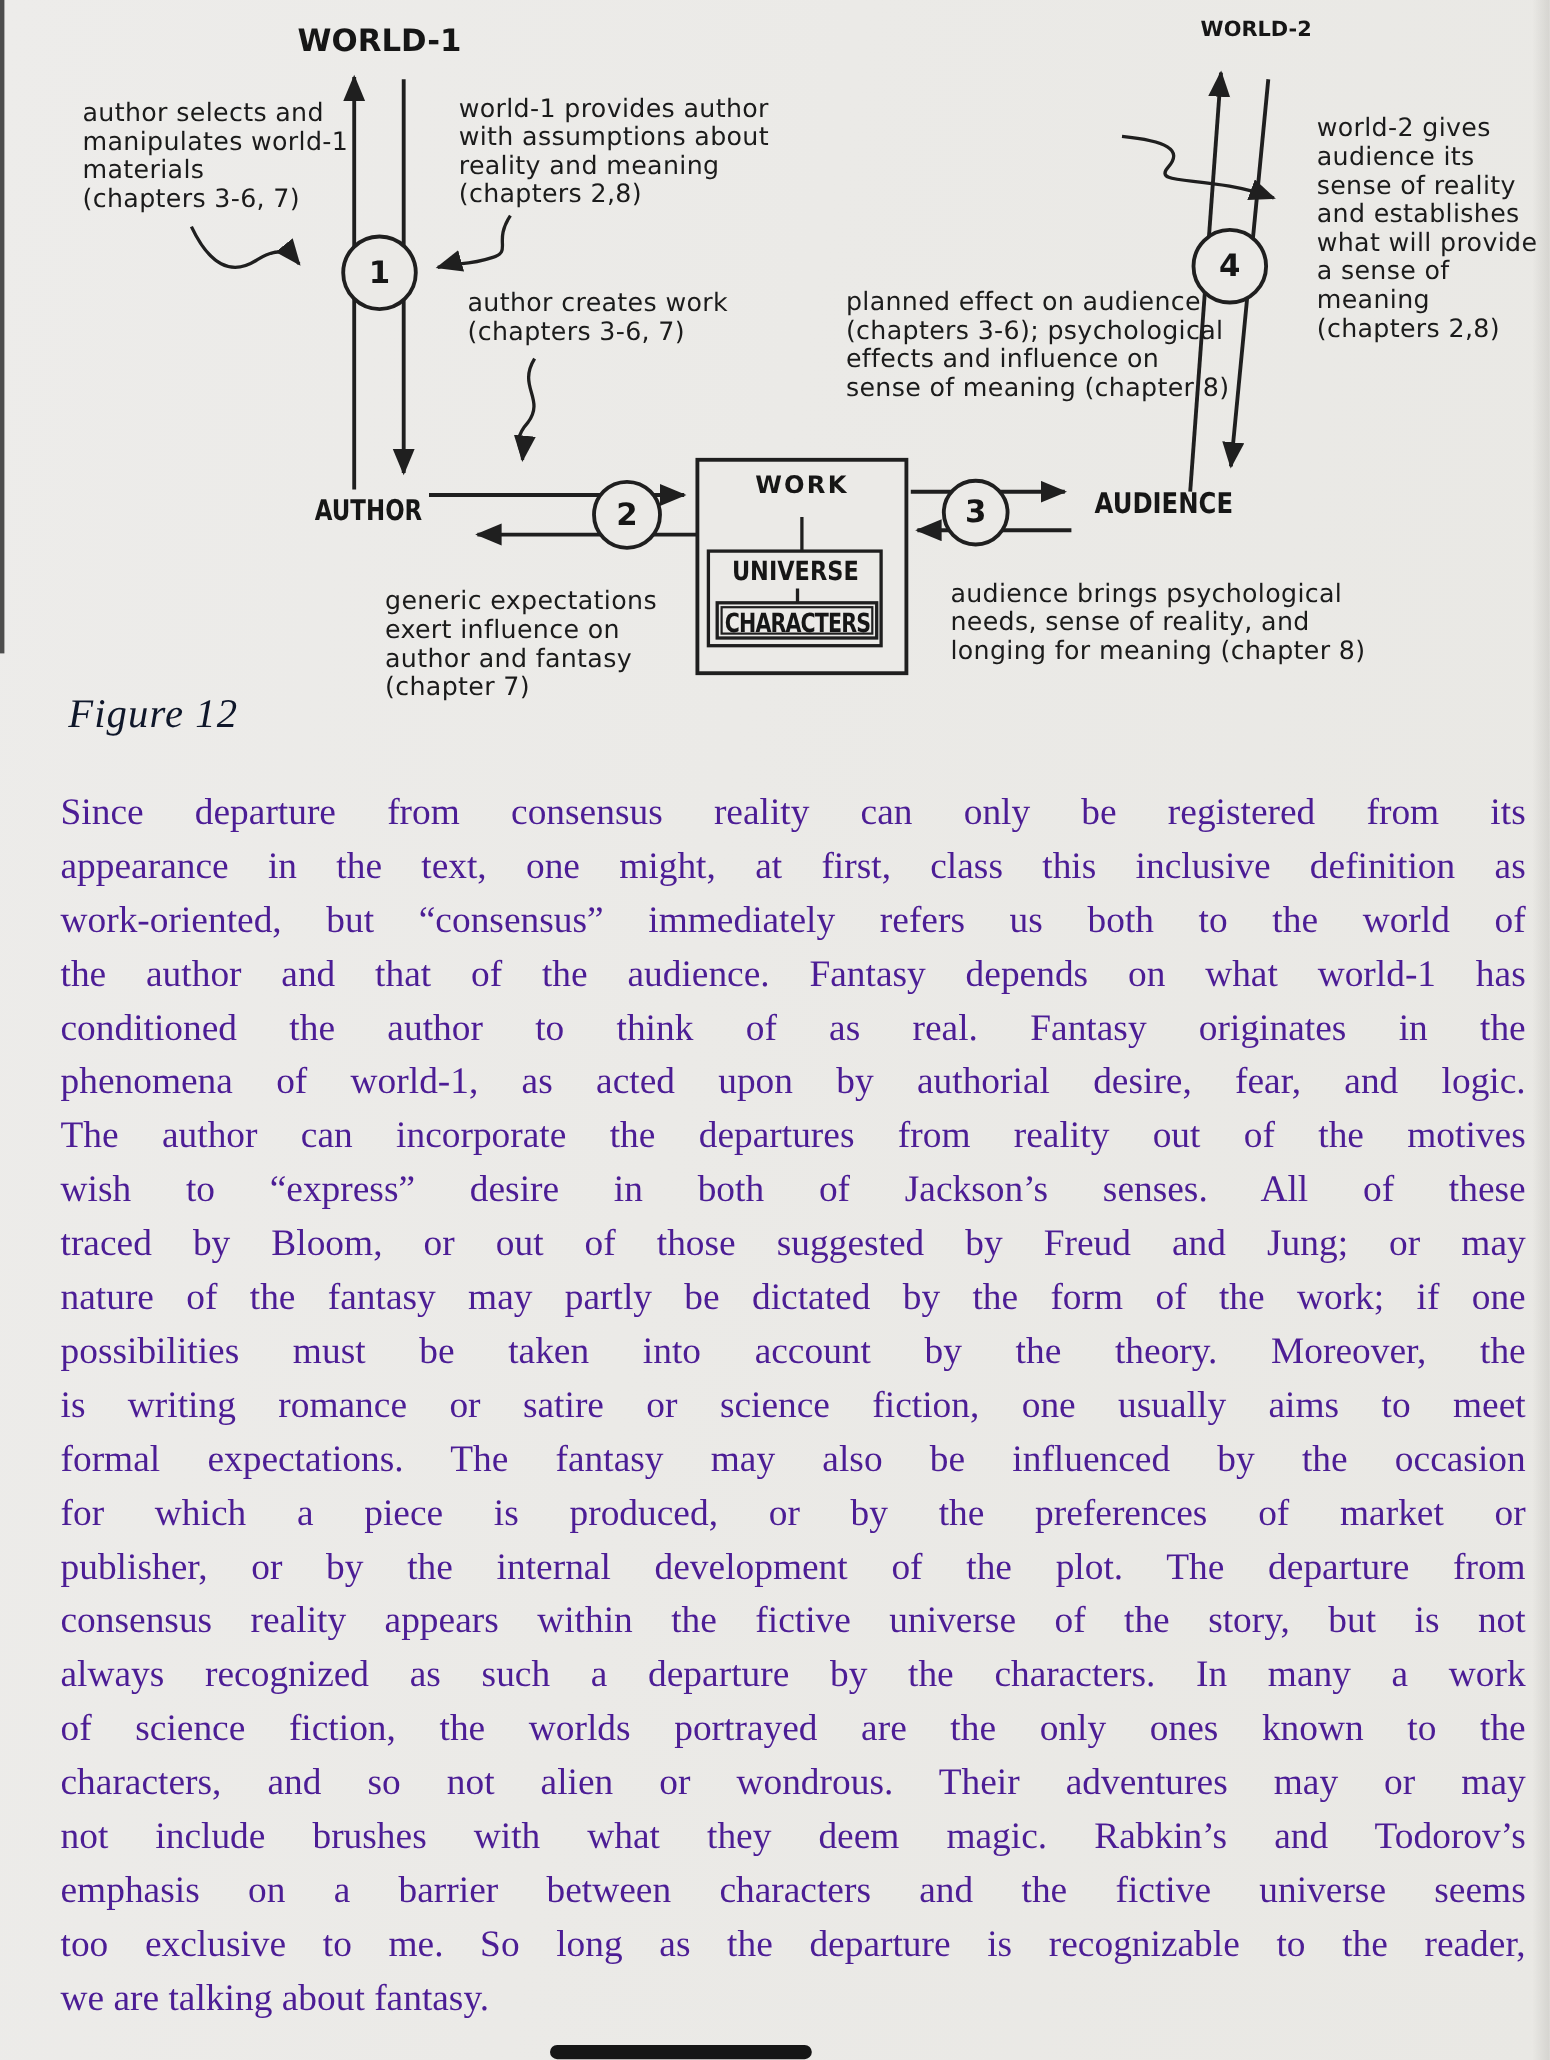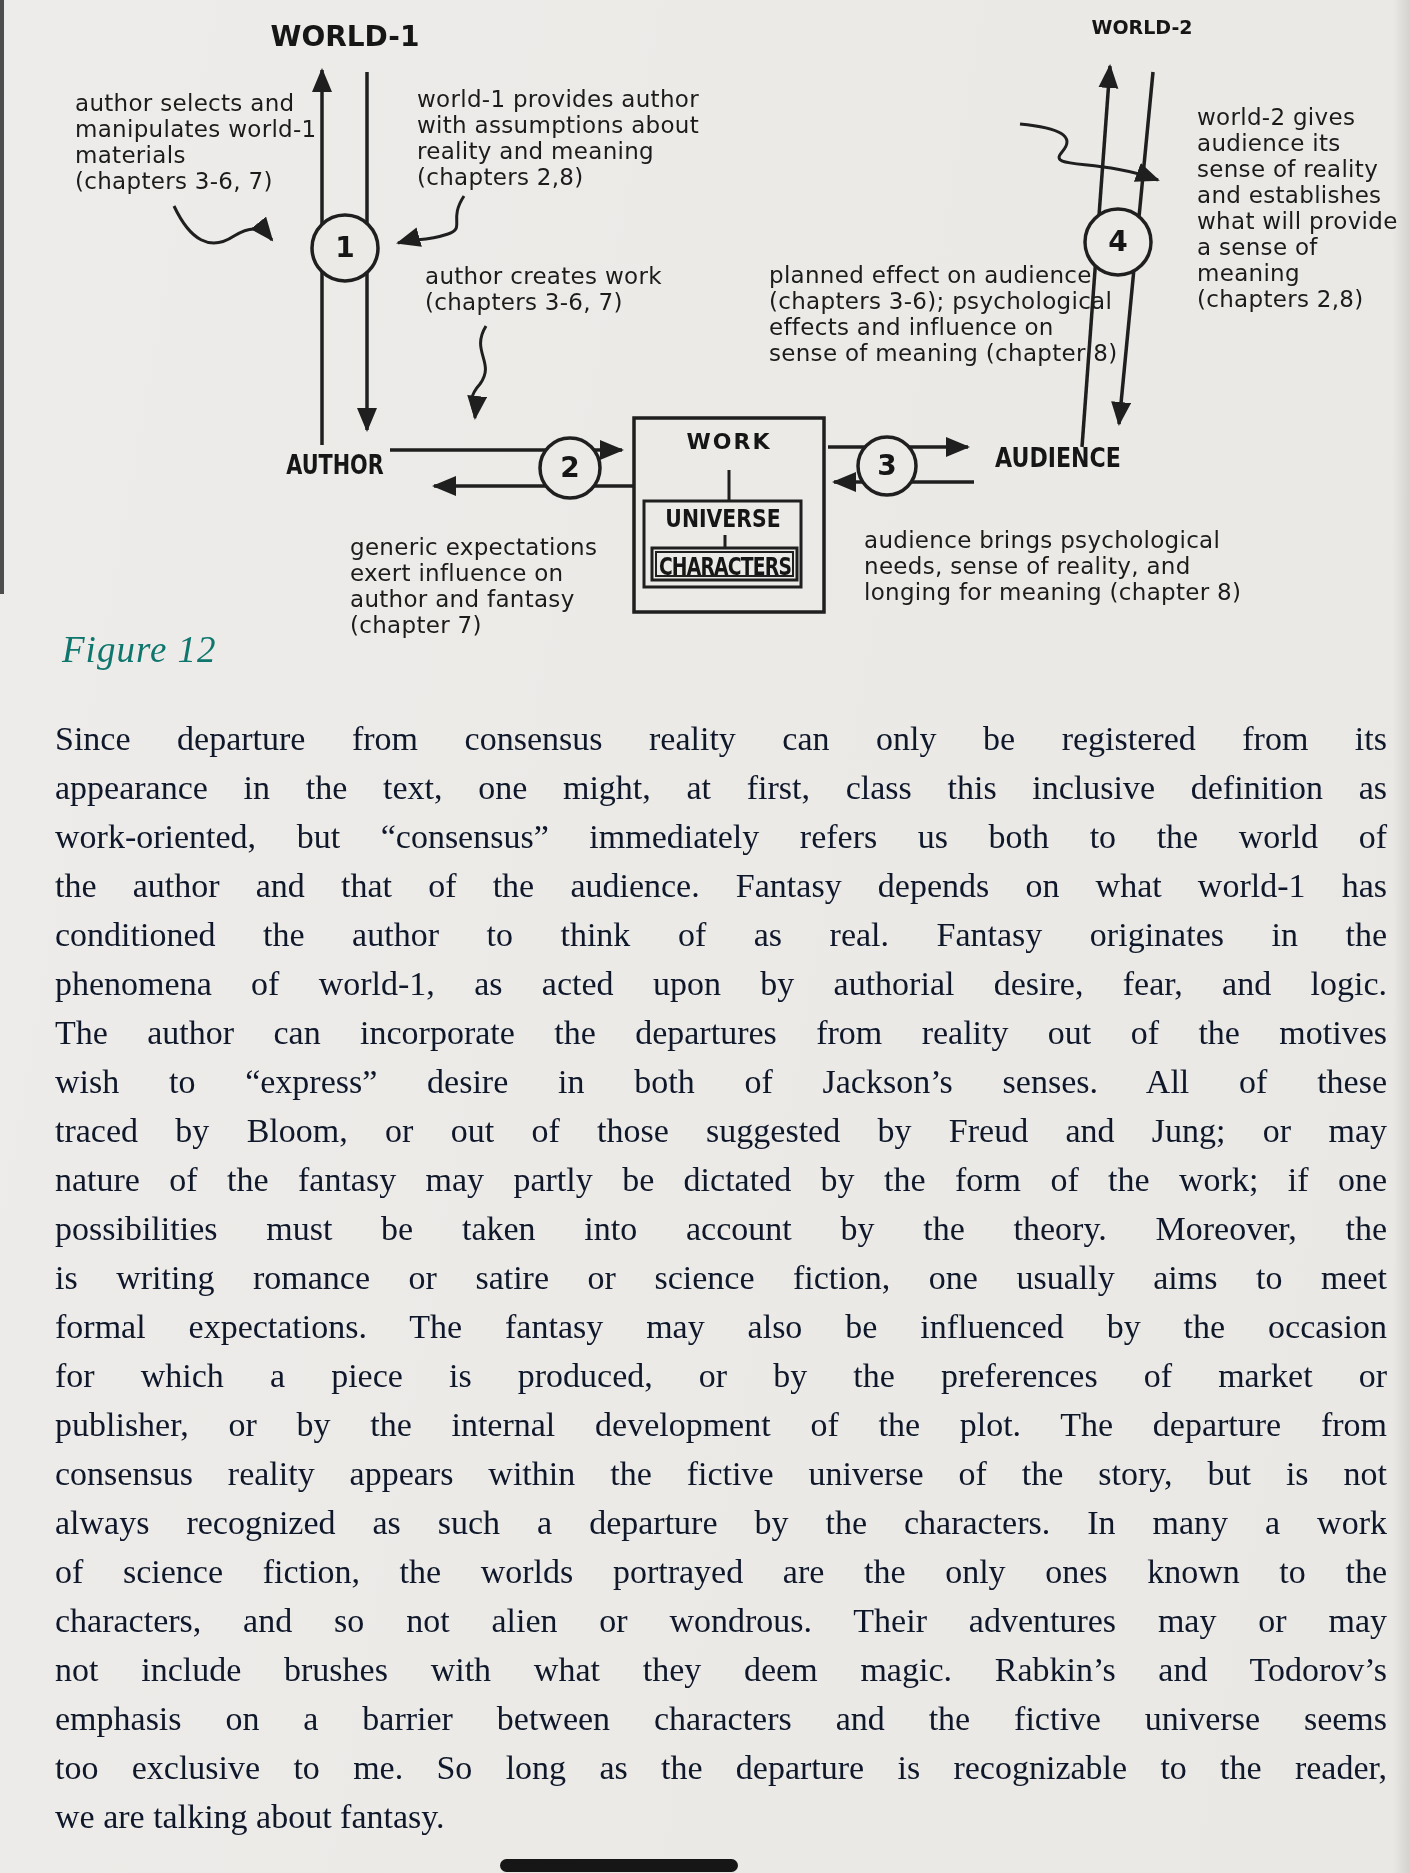--- a/index.html
+++ b/index.html
@@ -17,27 +17,27 @@
   .ann{
     position:absolute;font-family:"DejaVu Sans",sans-serif;font-size:23px;
     line-height:26px;letter-spacing:.3px;color:#1b1b1b;white-space:pre-line;
   }
   .circle-num{
     position:absolute;font-family:"DejaVu Sans",sans-serif;font-weight:bold;
     font-size:28px;color:#161616;transform:translate(-50%,-52%);
   }
   .caption{
     position:absolute;font-family:"Liberation Serif",serif;font-style:italic;
-    font-size:37px;color:#0f766e;letter-spacing:1px;
+    font-size:37px;color:#0f172a;letter-spacing:1px;
   }
   
   .body-block{position:absolute;left:55px;top:714px;width:1332px;}
   .bline{
     font-family:"Liberation Serif",serif;font-size:34px;line-height:49px;
-    color:#0f172a;text-align:justify;text-align-last:justify;white-space:normal;
+    color:#4c1d95;text-align:justify;text-align-last:justify;white-space:normal;
   }
   .bline.last{text-align-last:left;}
   
   .edge-left{left:0;top:0;width:4px;height:594px;background:#323232;opacity:.85;filter:blur(.5px);}
   .edge-right{right:0;top:0;width:16px;height:100%;background:linear-gradient(to right,rgba(0,0,0,0) ,rgba(140,138,132,.22));}
   .blob-bottom{left:500px;top:1859px;width:238px;height:13px;background:#161616;border-radius:7px;filter:blur(.6px);}
   svg{position:absolute;left:0;top:0;}
 </style>
 </head>
 <body>

